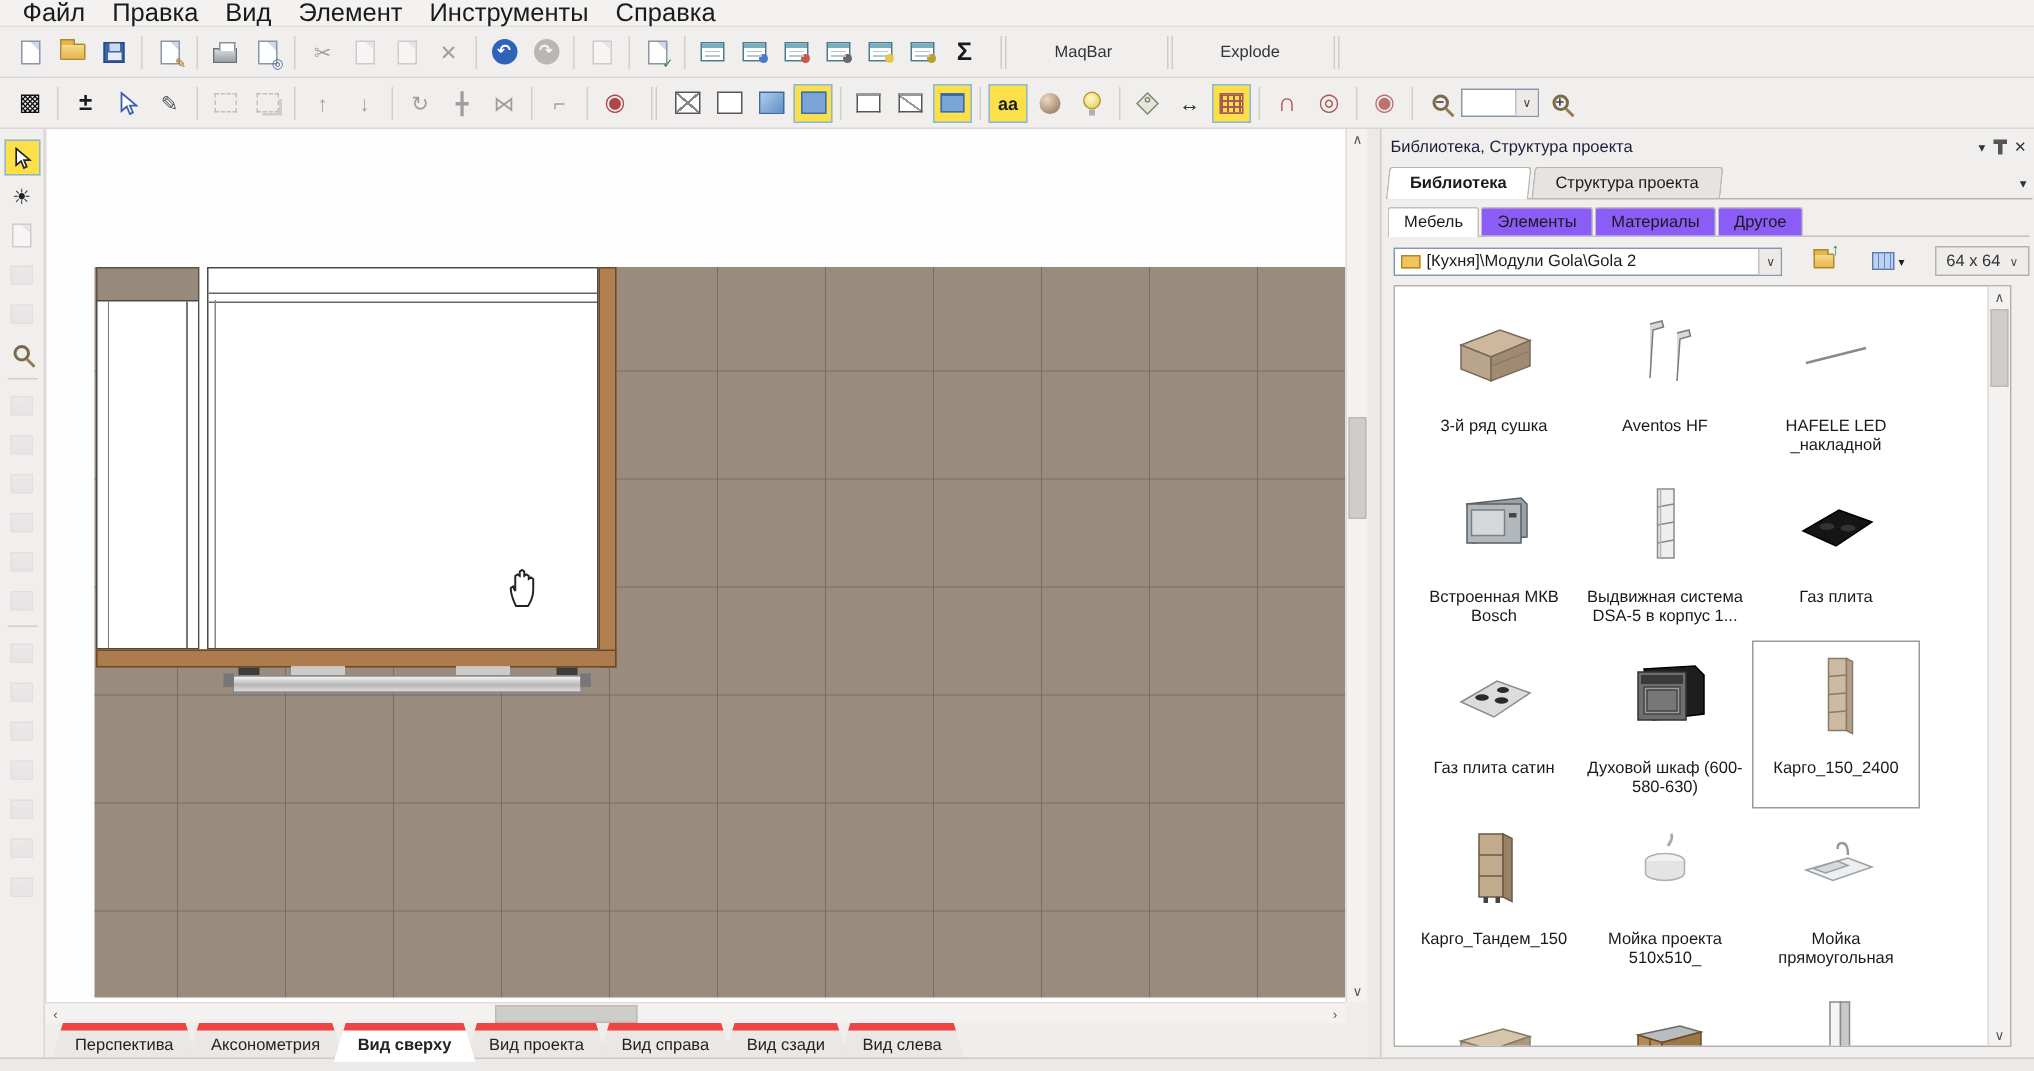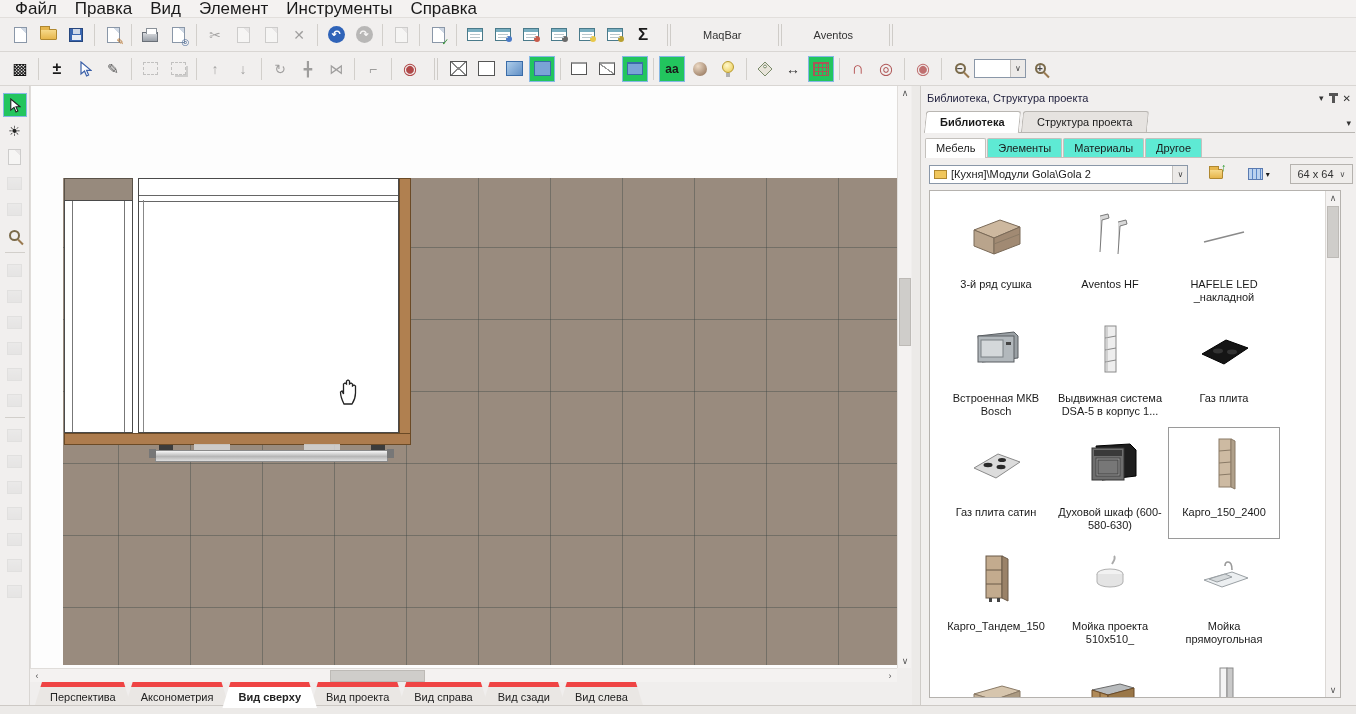--- a/index.html
+++ b/index.html
@@ -9,21 +9,21 @@
 
   
   .menubar { position:absolute; left:0; top:0; width:1356px; height:18px; background:#f4f2f1; border-bottom:1px solid #e2dfdc; display:flex; align-items:center; padding-left:6px; }
   .menubar .mitem { padding:2px 9px; font-size:17px; cursor:default; }
 
   
   .toolbar { position:absolute; left:0; width:1356px; height:34px; background:linear-gradient(#f7f5f4,#ecean); background-color:#f1efee; border-bottom:1px solid #d9d6d3; display:flex; align-items:center; padding-left:6px; }
   .toolbar1 { top:18px; }
   .toolbar2 { top:52px; }
   .tb { width:26px; height:26px; margin:0 1px; display:flex; align-items:center; justify-content:center; border:1px solid transparent; position:relative; }
-  .tb.sel { background:#22c55e; border-color:#86b7e4; }
+  .tb.sel { background:#fde047; border-color:#86b7e4; }
   .tb.dis { opacity:.38; filter:grayscale(1); }
   .sep { width:1px; height:22px; background:#d2cfcb; margin:0 4px; flex:none; }
   .grip { width:4px; height:22px; border-left:1px solid #cfccc8; border-right:1px solid #cfccc8; margin:0 6px 0 10px; flex:none; }
   .tbcaption { font-size:11px; color:#333; padding:0 26px; }
 
   
   .i-page { width:13px; height:16px; background:linear-gradient(225deg,#cfd8e4 4px,#fff 0); border:1px solid #8a97a8; }
   .i-folder { width:17px; height:11px; background:linear-gradient(#f6d98a,#e6b64c); border:1px solid #b08830; border-radius:1px; position:relative; }
   .i-folder::before { content:""; position:absolute; top:-4px; left:-1px; width:8px; height:3px; background:#e6b64c; border:1px solid #b08830; border-bottom:none; }
   .i-floppy { width:14px; height:14px; background:#3a66b0; border:1px solid #27477e; position:relative; }
@@ -102,21 +102,21 @@
   
   .panel { position:absolute; left:920px; top:86px; width:436px; height:619px; background:#f1efee; border-left:1px solid #cfccc8; }
   .panel-title { position:absolute; left:0; top:2px; width:436px; height:20px; display:flex; align-items:center; padding:0 6px; color:#1d1d3a; }
   .panel-title .btns { margin-left:auto; display:flex; align-items:center; gap:8px; color:#333; }
   .ptabs { position:absolute; left:4px; top:22px; width:430px; height:25px; display:flex; align-items:flex-end; border-bottom:1px solid #b9b6b2; }
   .ptab { padding:4px 14px; background:#e6e3e0; border:1px solid #b9b6b2; border-bottom:none; border-radius:3px 3px 0 0; margin-right:2px; transform:skewX(-6deg); }
   .ptab > span { display:inline-block; transform:skewX(6deg); }
   .ptab.active { background:#fff; font-weight:bold; position:relative; top:1px; padding-bottom:5px; }
   .ptabs .ddown { margin-left:auto; font-size:9px; color:#333; padding:0 4px 4px; }
   .ctabs { position:absolute; left:4px; top:50px; width:428px; height:22px; display:flex; align-items:flex-end; border-bottom:1px solid #c4c1bd; }
-  .ctab { padding:3px 10px; background:#5eead4; border:1px solid #c4c1bd; border-bottom:none; border-radius:2px 2px 0 0; margin-right:1px; }
+  .ctab { padding:3px 10px; background:#8b5cf6; border:1px solid #c4c1bd; border-bottom:none; border-radius:2px 2px 0 0; margin-right:1px; }
   .ctab.active { background:#fff; position:relative; top:1px; padding-bottom:4px; }
   .pathrow { position:absolute; left:8px; top:76px; width:424px; height:24px; display:flex; align-items:center; gap:16px; }
   .pathcombo { width:272px; }
   .pathcombo .ficon { width:13px; height:9px; background:#f0c65c; border:1px solid #b08830; margin:0 4px; flex:none; }
   .sizecombo { width:66px; background:#efedeb; border:1px solid #b5b2ae; height:20px; display:flex; align-items:center; justify-content:center; gap:6px; color:#333; }
   .toolbtn { width:24px; height:22px; display:flex; align-items:center; justify-content:center; border:1px solid transparent; position:relative; }
   .uparrow { position:absolute; right:0px; top:-3px; color:#2a9a2a; font-weight:bold; font-size:11px; }
 
   .libgrid { position:absolute; left:8px; top:104px; width:412px; height:508px; background:#fff; border:1px solid #b5b2ae; overflow:hidden; }
   .libitems { position:absolute; left:0; top:0; width:396px; height:100%; display:grid; grid-template-columns:repeat(3,114px); grid-auto-rows:114px; padding:8px 0 0 10px; }
@@ -221,21 +221,21 @@
         <span class="i-tbl">
           <span class="dot" style="background:#b8a030"></span>
         </span>
       </div>
     <div class="tb">
         <span class="glyph" style="font-size:17px;font-weight:bold">Σ</span>
       </div>
     <div class="grip"></div>
     <span class="tbcaption">MaqBar</span>
     <div class="grip"></div>
-    <span class="tbcaption">Aventos</span>
+    <span class="tbcaption">Explode</span>
     <div class="grip"></div>
   </div>
 
   <div class="toolbar toolbar2">
     <div class="tb">
         <span class="glyph" style="font-size:16px;color:#111">▩</span>
       </div>
     <div class="sep"></div>
     <div class="tb">
         <span class="glyph" style="font-size:16px;font-weight:bold">±</span>

